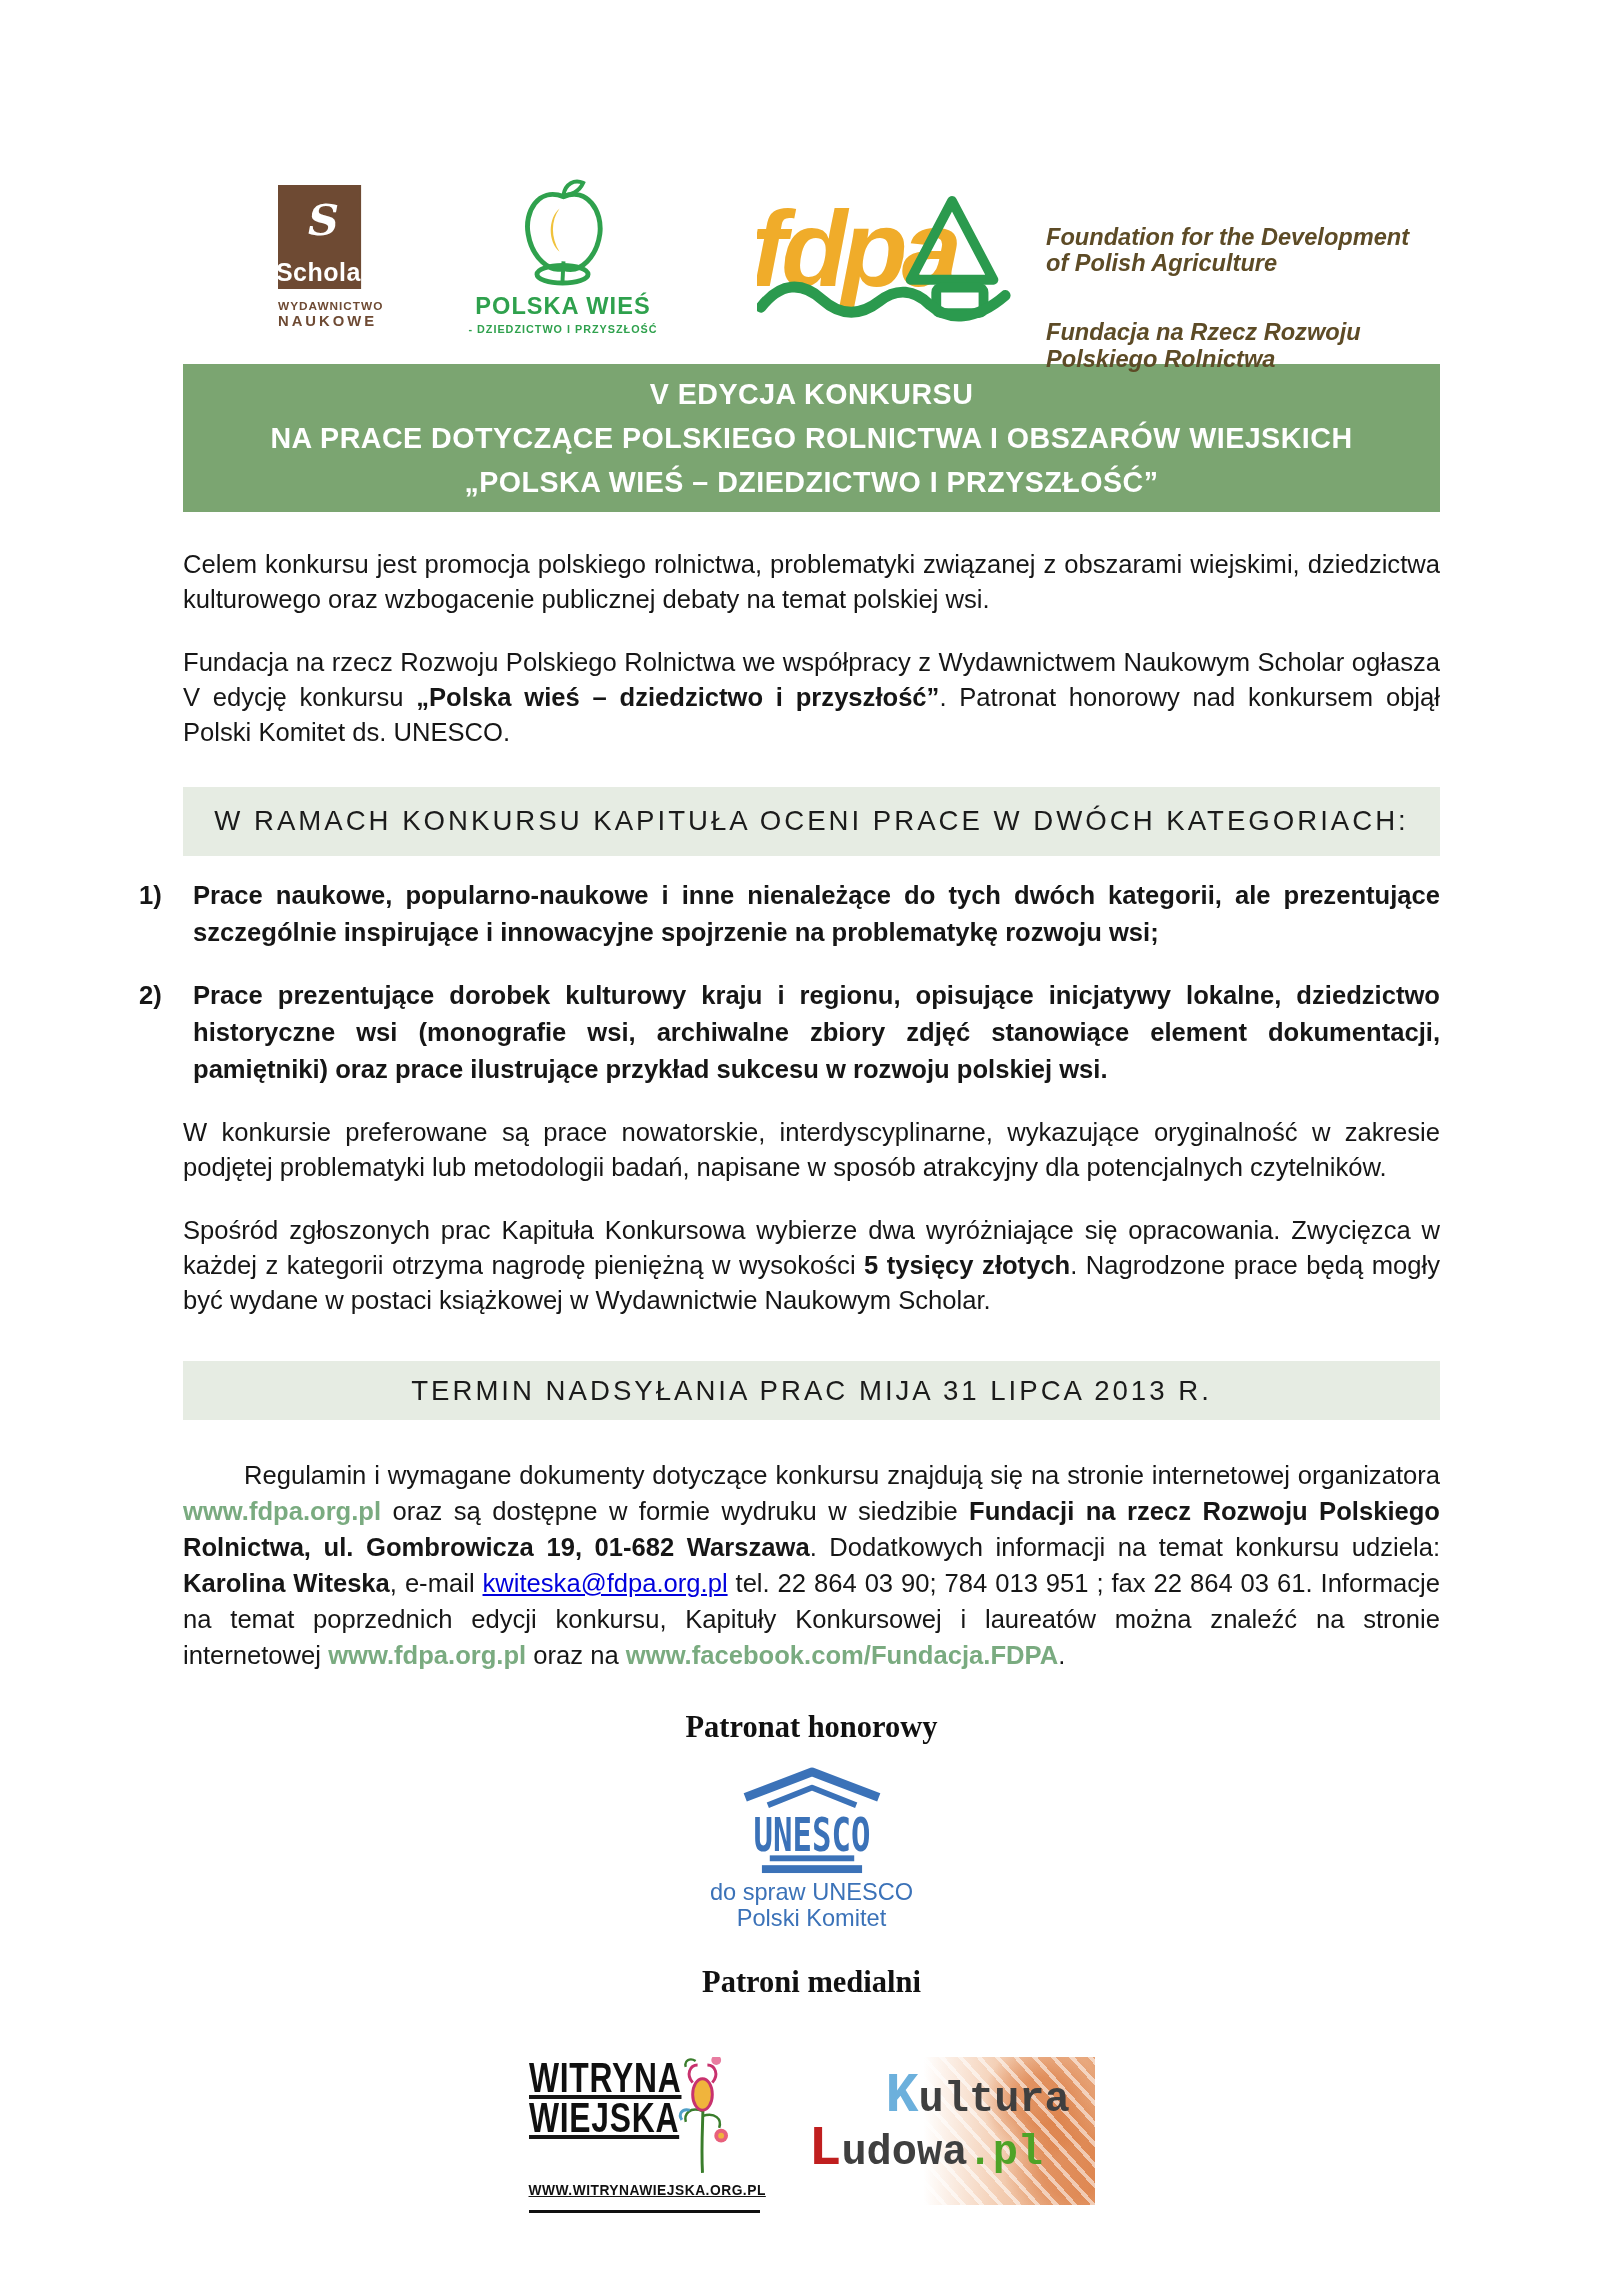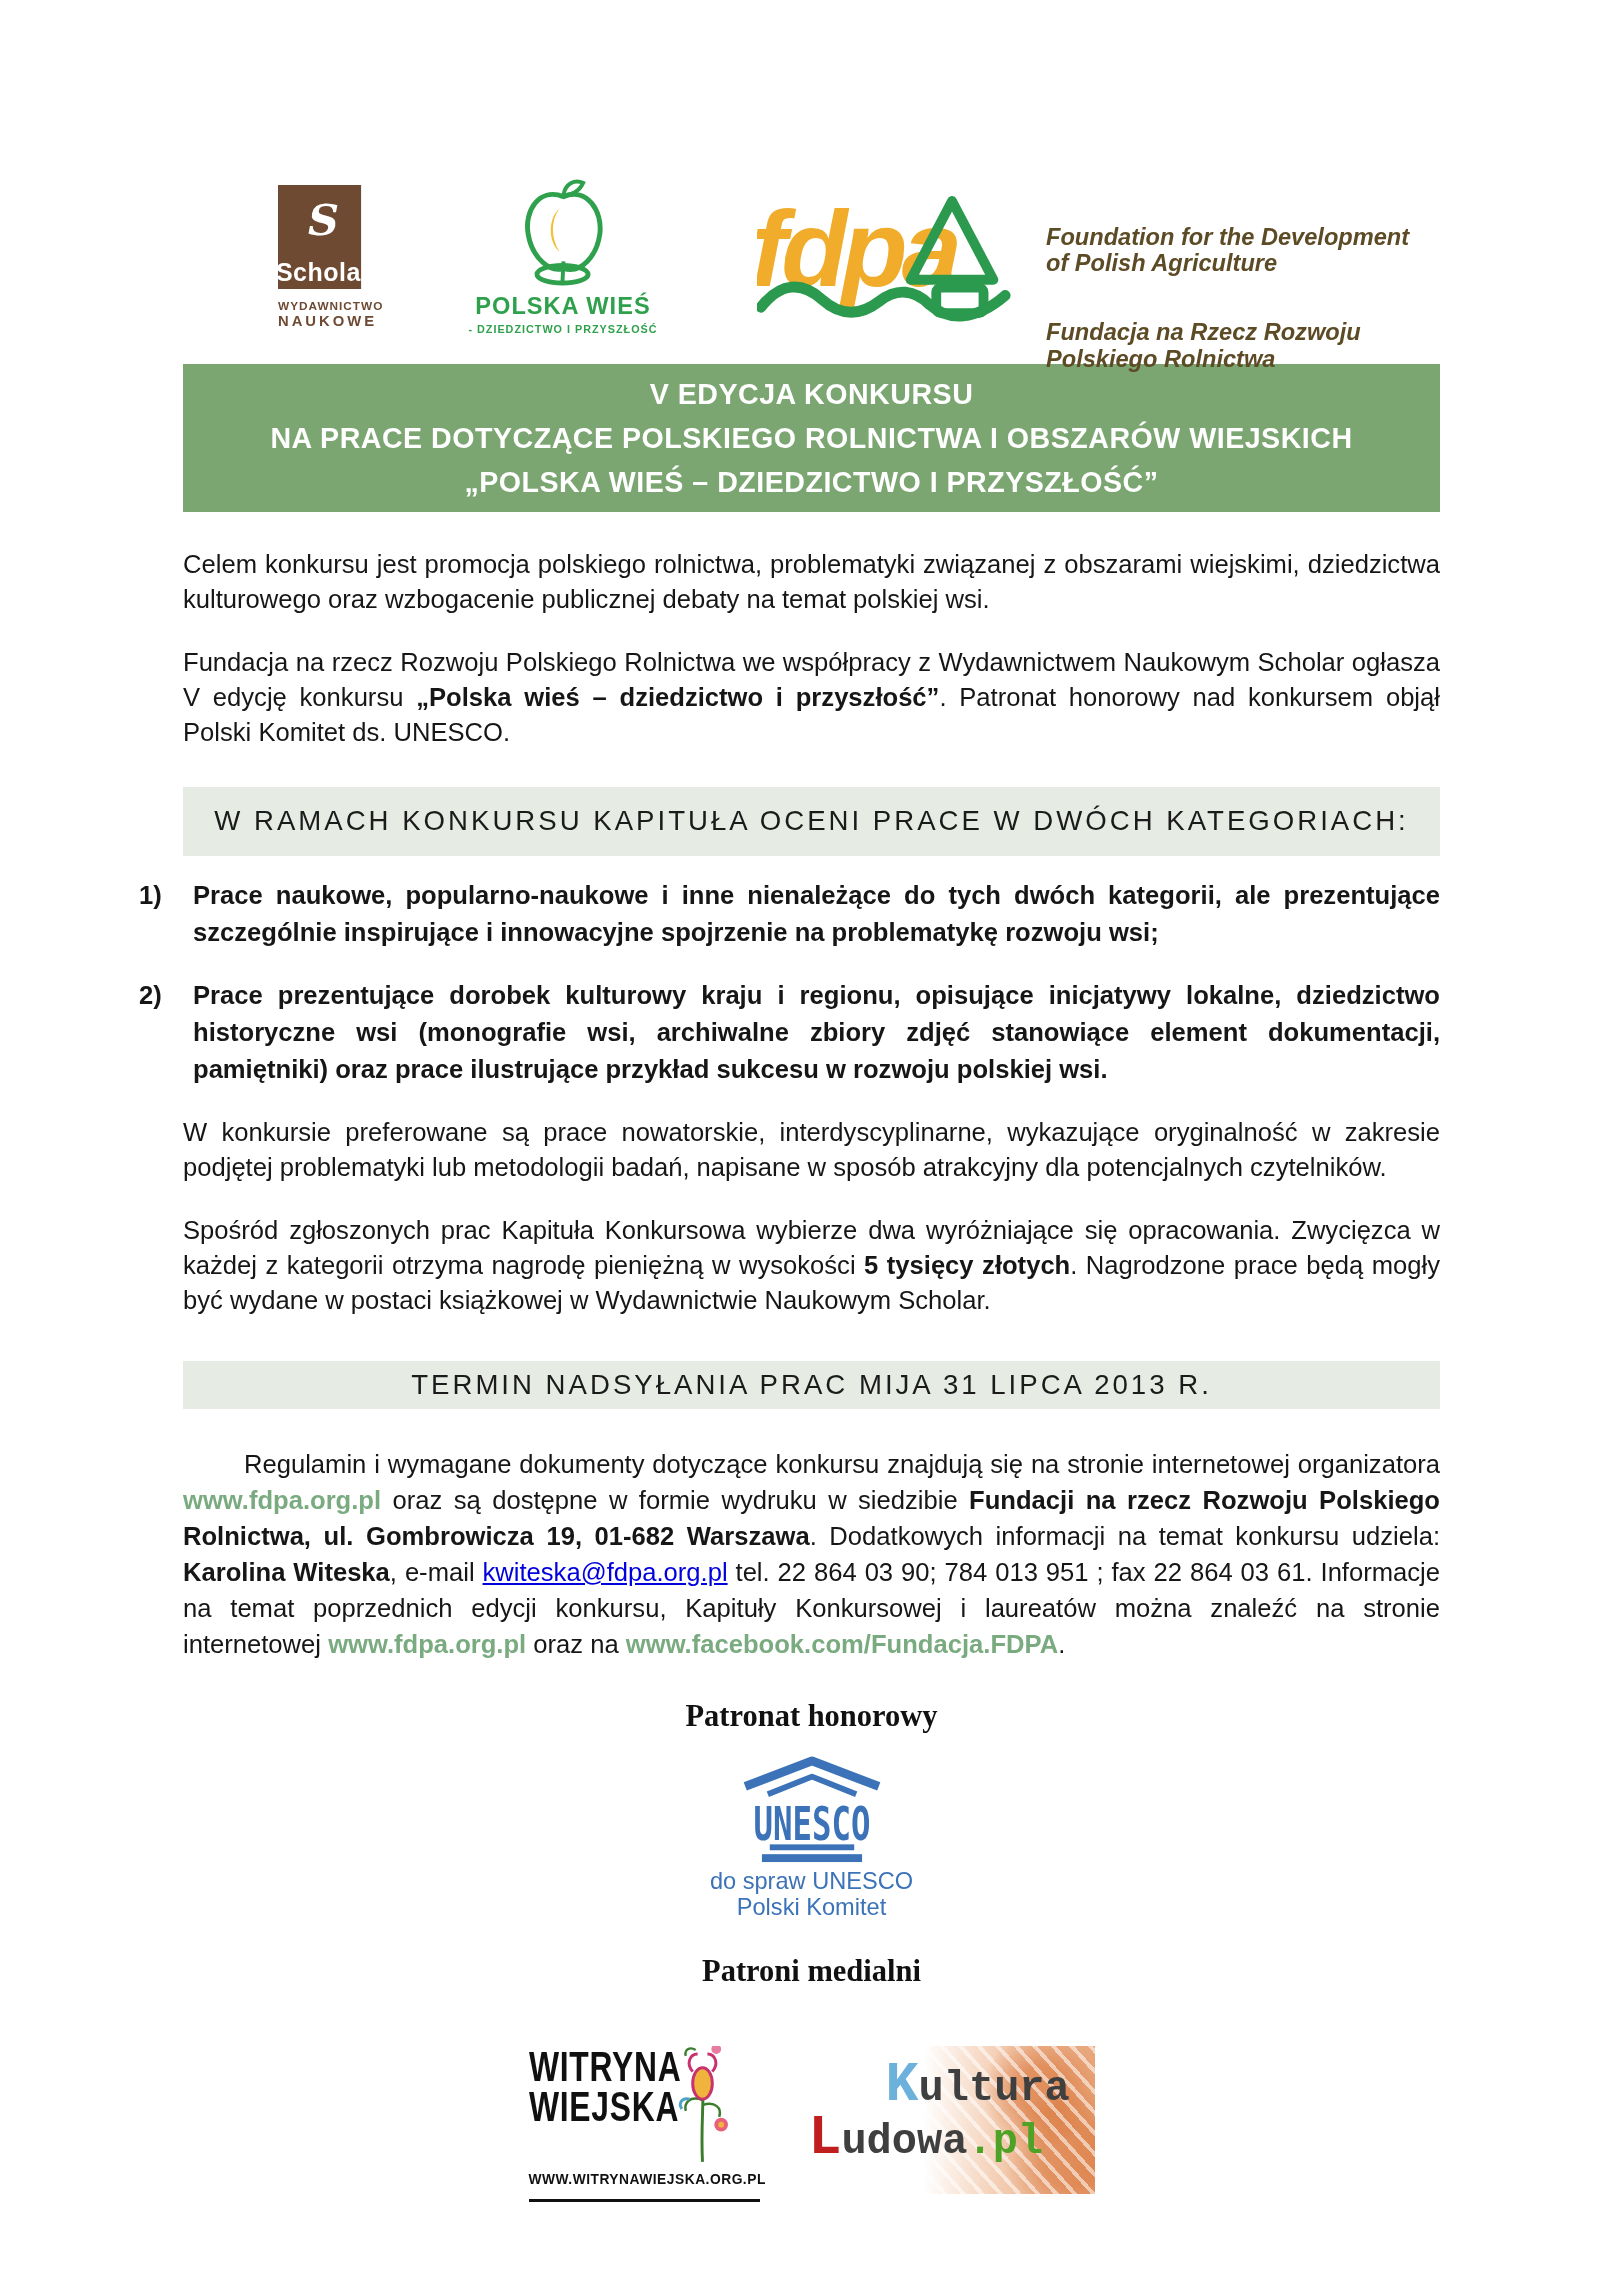--- a/index.html
+++ b/index.html
@@ -47,38 +47,38 @@
   .p2{margin-top:35px;}
   .p3{margin-top:27.6px;}
   .p4{margin-top:27.6px;}
   .p5{margin-top:37px;text-indent:61px;line-height:36px;}
 
   .sec-header{
     background:var(--section_bg,#e6ece3);margin-top:37px;height:69px;
     display:flex;align-items:center;justify-content:center;
     font-size:27.6px;letter-spacing:3px;color:#1b1b1b;
   }
-  .sec-header.second{margin-top:43px;height:48px;}
+  .sec-header.second{margin-top:43px;height:59px;}
 
   .list{margin-top:21.7px;}
   .list-item{display:flex;margin-left:-44px;font-weight:bold;font-size:25.6px;line-height:37px;}
   .list-item + .list-item{margin-top:25.6px;}
   .list-item .num{flex:none;width:54px;}
   .list-item .itxt{text-align:justify;}
 
   
   .serif-title{font-family:"Liberation Serif",serif;font-weight:bold;font-size:30.5px;
     text-align:center;margin-top:37px;color:#111;}
   .serif-title.media{margin-top:33px;}
   .unesco{margin-top:21.7px;text-align:center;}
   .unesco .u-line{color:var(--unesco_blue,#3b72b8);font-size:23.6px;line-height:26.6px;}
 
   
   .media-row{margin-top:57px;display:flex;justify-content:center;align-items:flex-start;gap:39px;}
-  .witryna{width:231px;}
+  .witryna{width:231px;text-decoration:underline;}
   .witryna .w-top{display:flex;align-items:flex-start;}
   .witryna .w-words{transform:scaleX(.74);transform-origin:left top;}
   .witryna .w-words div{font-size:43px;font-weight:bold;line-height:40px;color:#101010;letter-spacing:1px;white-space:nowrap;}
   .witryna .w-url{margin-top:7.9px;font-size:13.8px;font-weight:bold;color:#101010;
     letter-spacing:0.5px;border-bottom:3px solid #101010;padding-bottom:12px;white-space:nowrap;}
   .kultura{
     width:296px;height:148px;position:relative;overflow:hidden;
     background:
       repeating-linear-gradient(48deg, rgba(255,255,255,0) 0 9.9px, rgba(255,255,255,.55) 9.9px 13.8px),
       radial-gradient(circle at 82% 30%, rgba(214,107,44,.55) 0 23.6px, rgba(214,107,44,0) 59px),

